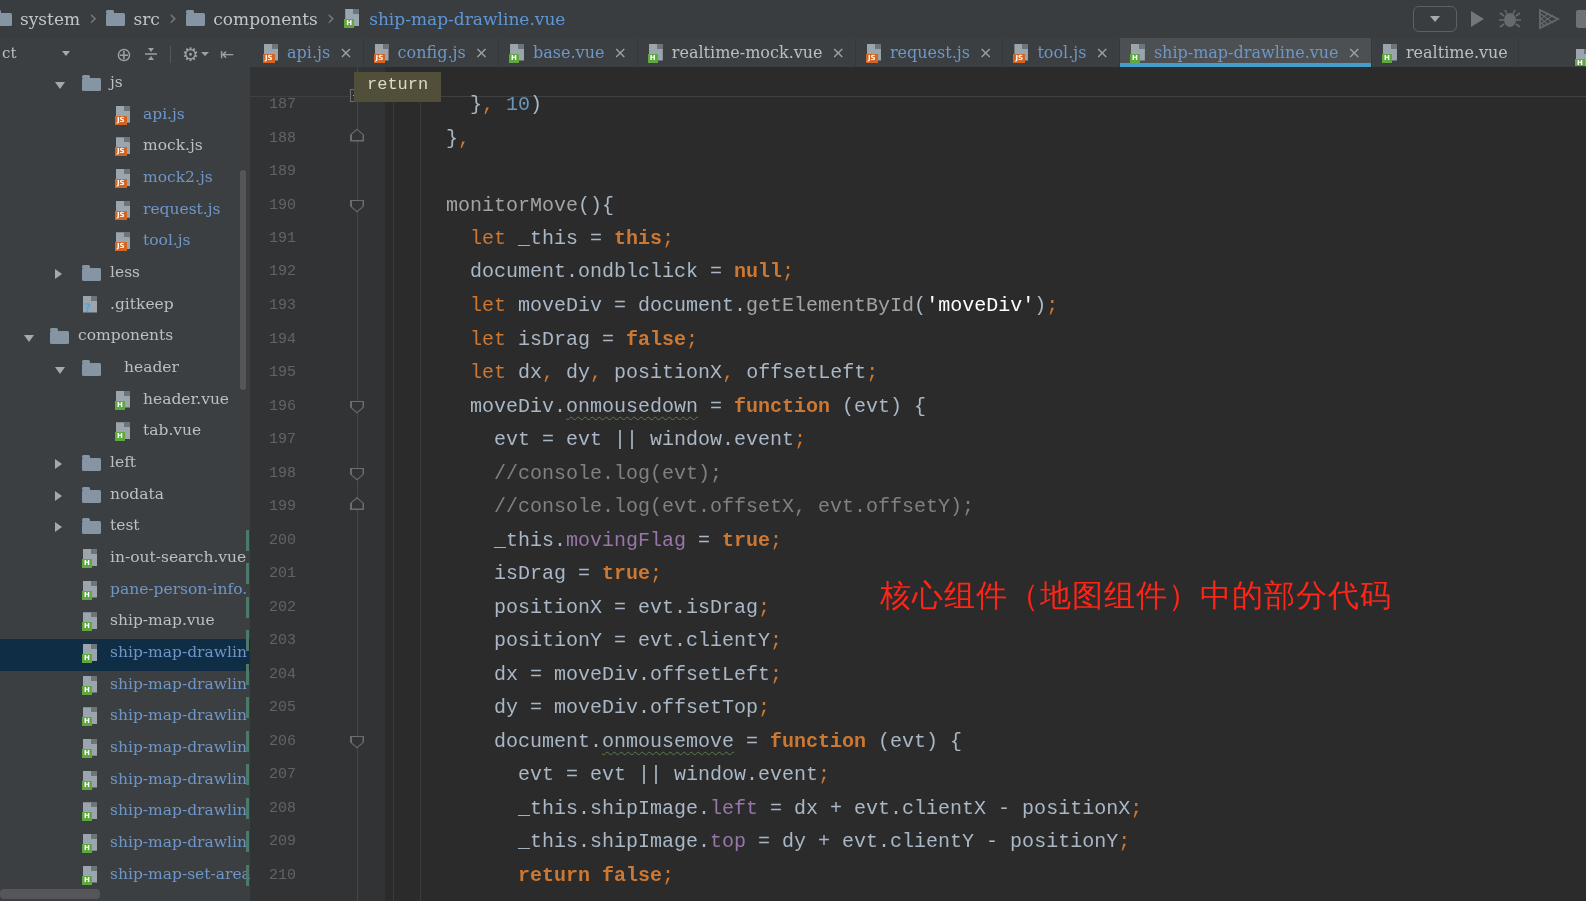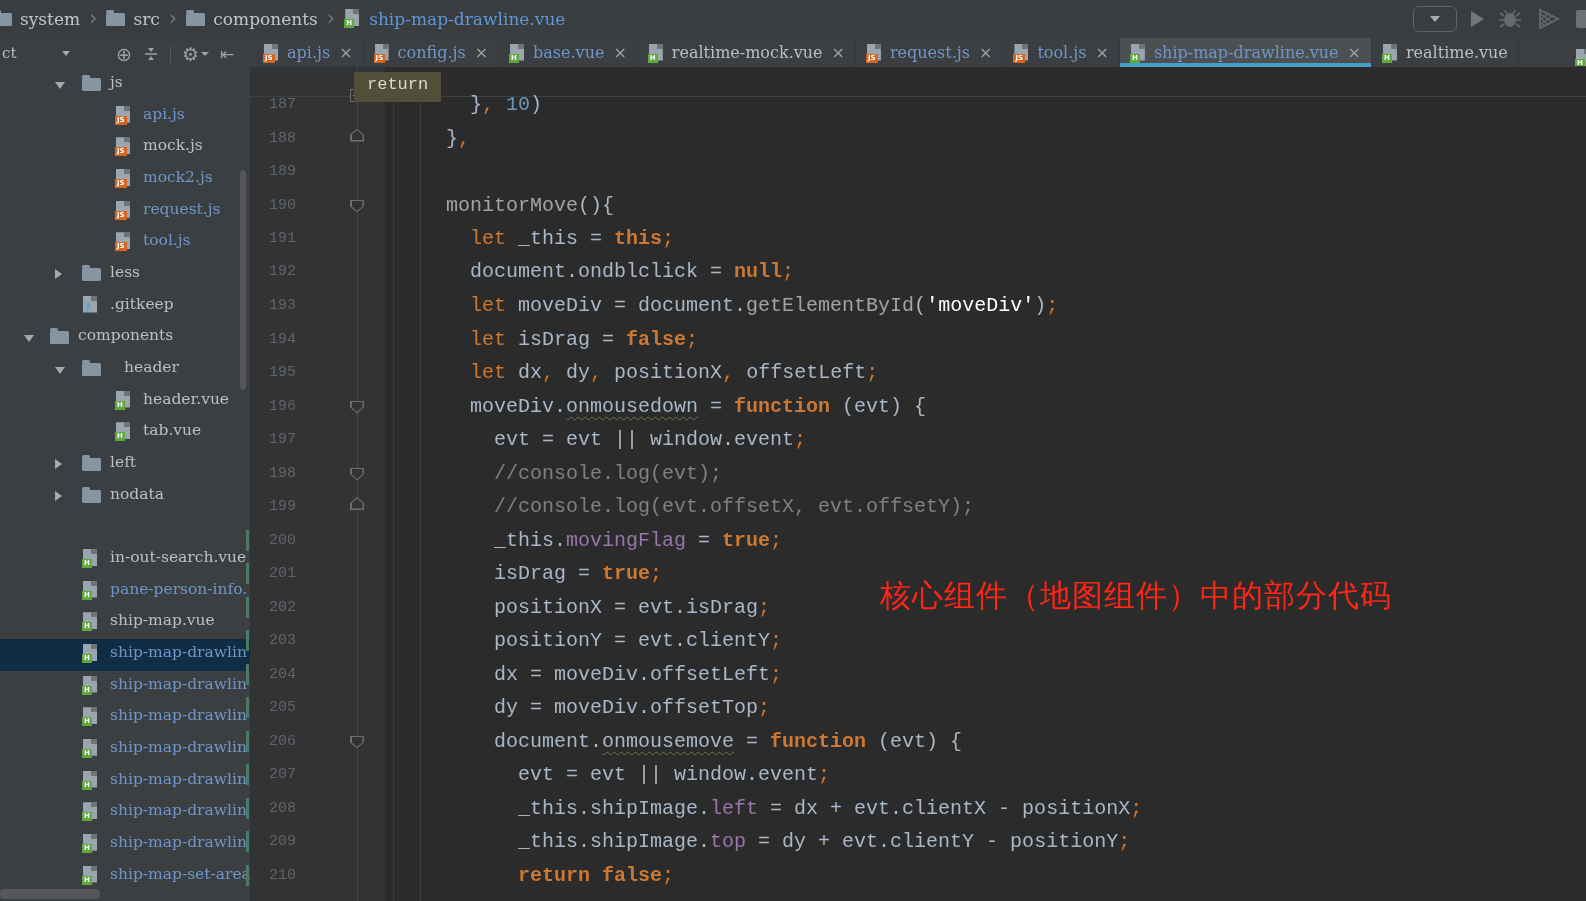--- a/index.html
+++ b/index.html
@@ -259,20 +259,25 @@
       <div class="tree-row" style="top: 379.92px;">
         <div class="tw-closed" style="left: 55px;"></div>
         <div class="folder-ic" style="left: 82px;"></div>
         <div class="tree-label" style="left: 110px;">left</div>
       </div>
       <div class="tree-row" style="top: 411.58px;">
         <div class="tw-closed" style="left: 55px;"></div>
         <div class="folder-ic" style="left: 82px;"></div>
         <div class="tree-label" style="left: 110px;">nodata</div>
       </div>
+      <div class="tree-row" style="top: 443.24px;">
+        <div class="tw-closed" style="left: 55px;"></div>
+        <div class="folder-ic" style="left: 82px;"></div>
+        <div class="tree-label" style="left: 110px;">test</div>
+      </div>
       <div class="tree-row" style="top: 474.9px;">
         <div class="file-ic" style="left: 82px;">
           <div class="file-page"></div>
           <div class="file-fold"></div>
           <div class="file-badge badge-h">H</div>
         </div>
         <div class="tree-label" style="left: 110px;">in-out-search.vue</div>
       </div>
       <div class="tree-row" style="top: 506.56px;">
         <div class="file-ic" style="left: 82px;">

